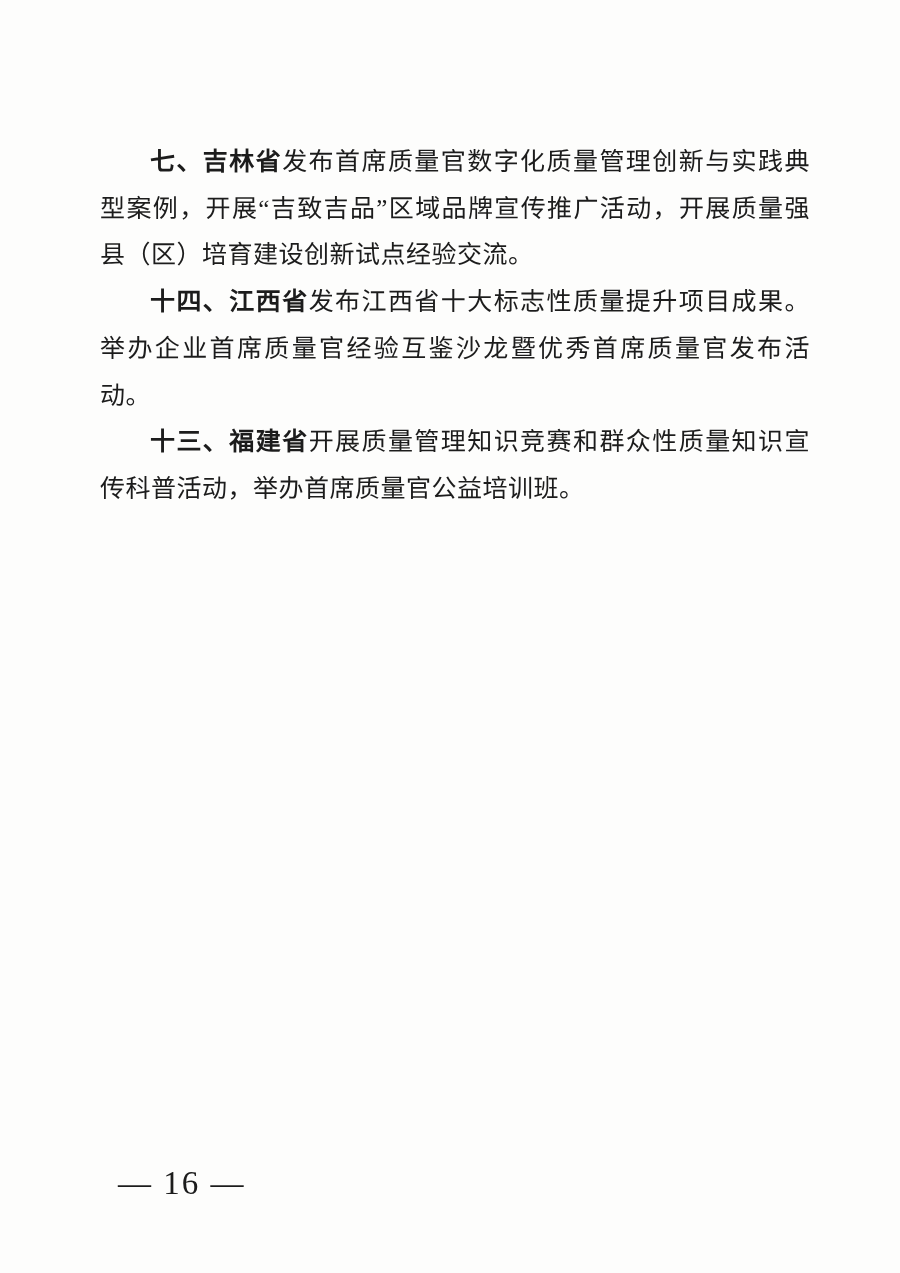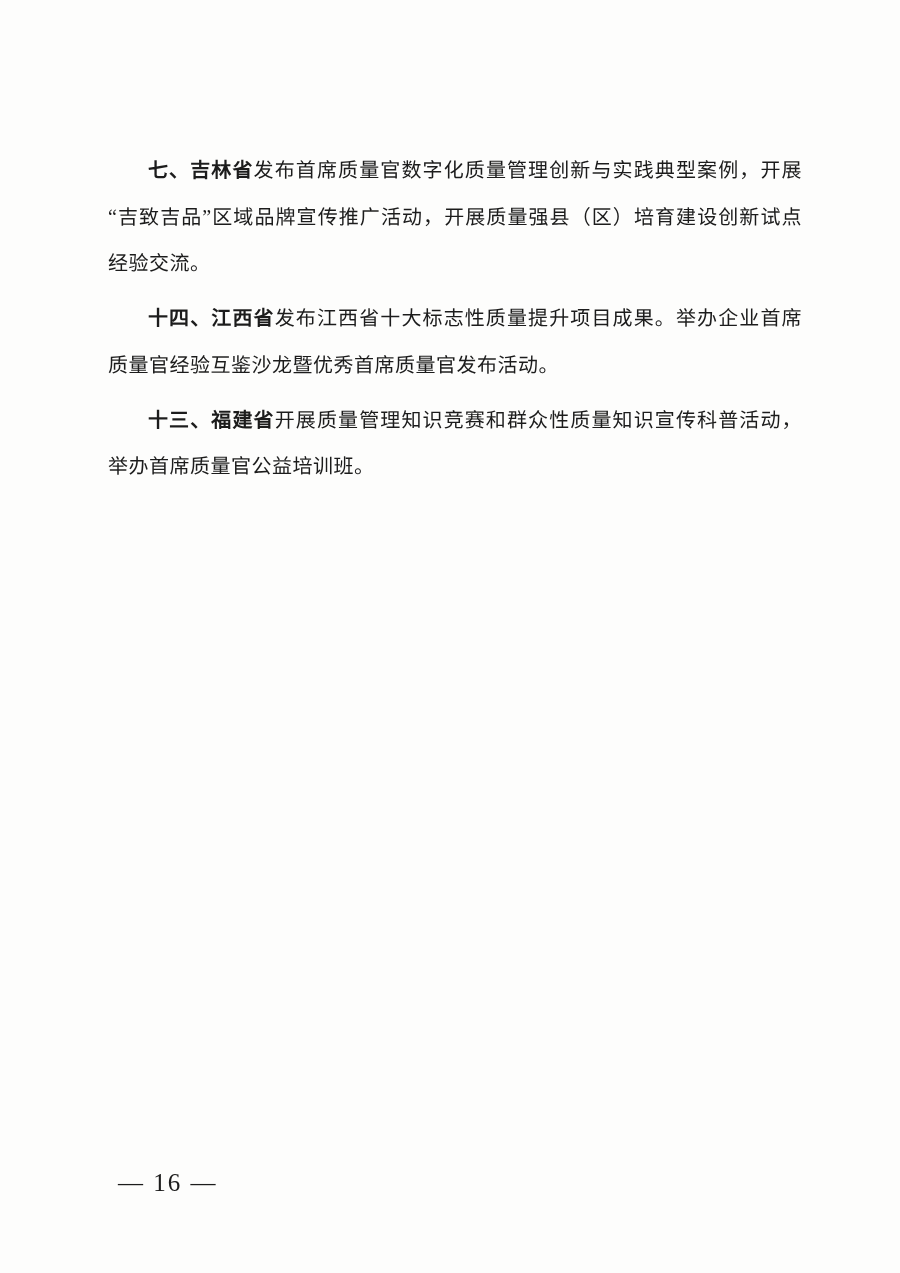--- a/index.html
+++ b/index.html
@@ -18,37 +18,37 @@
     overflow: hidden;
     box-sizing: border-box;
   }
   .content {
     position: absolute;
     top: 139px;
     left: 100px;
     width: 710px;
   }
   .para {
-    margin: 8px;
+    margin: 0;
     padding: 0;
-    font-size: 20px;
+    font-size: 25px;
     line-height: 46.7px;
     text-indent: 2em;
     text-align: justify;
     text-justify: inter-character;
     letter-spacing: 0.5px;
   }
   .para .lead {
     font-weight: 700;
   }
   .footer {
     position: absolute;
     left: 118px;
     top: 1166px;
-    font-size: 25px;
+    font-size: 33px;
     line-height: 34px;
     letter-spacing: 2px;
     color: #1c1c1c;
   }
 </style>
 </head>
 <body>
 
 <div class="page">
   <div class="content">

